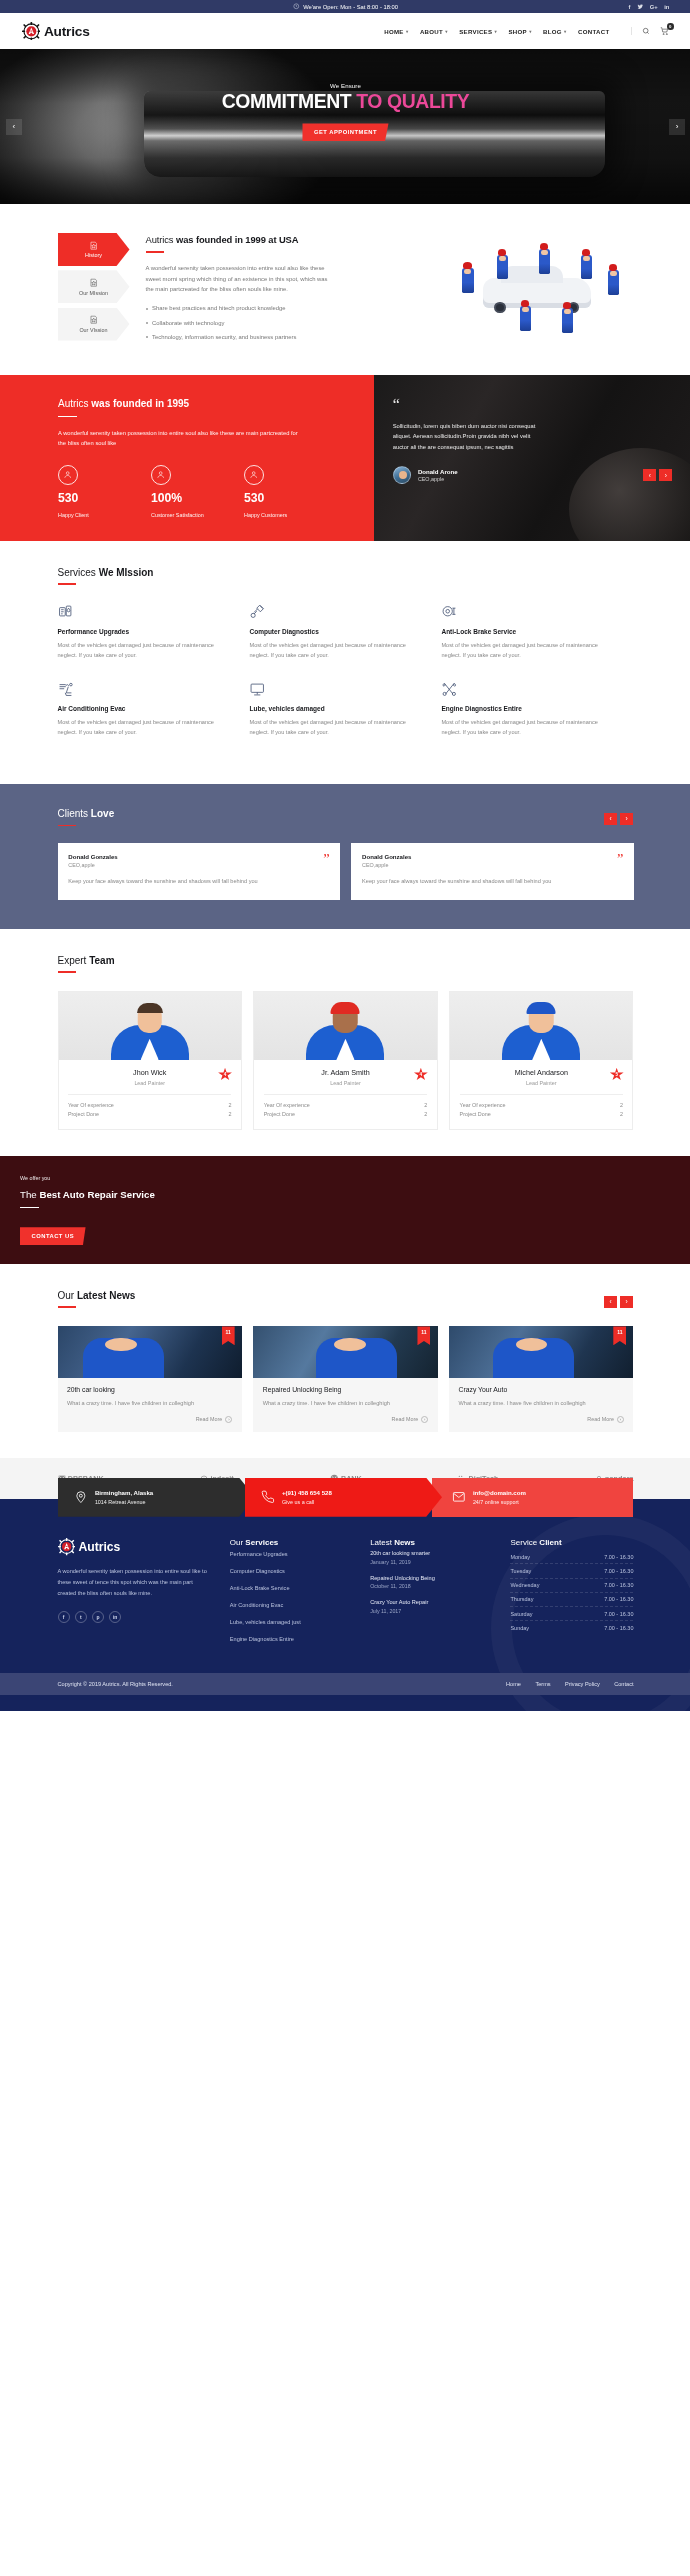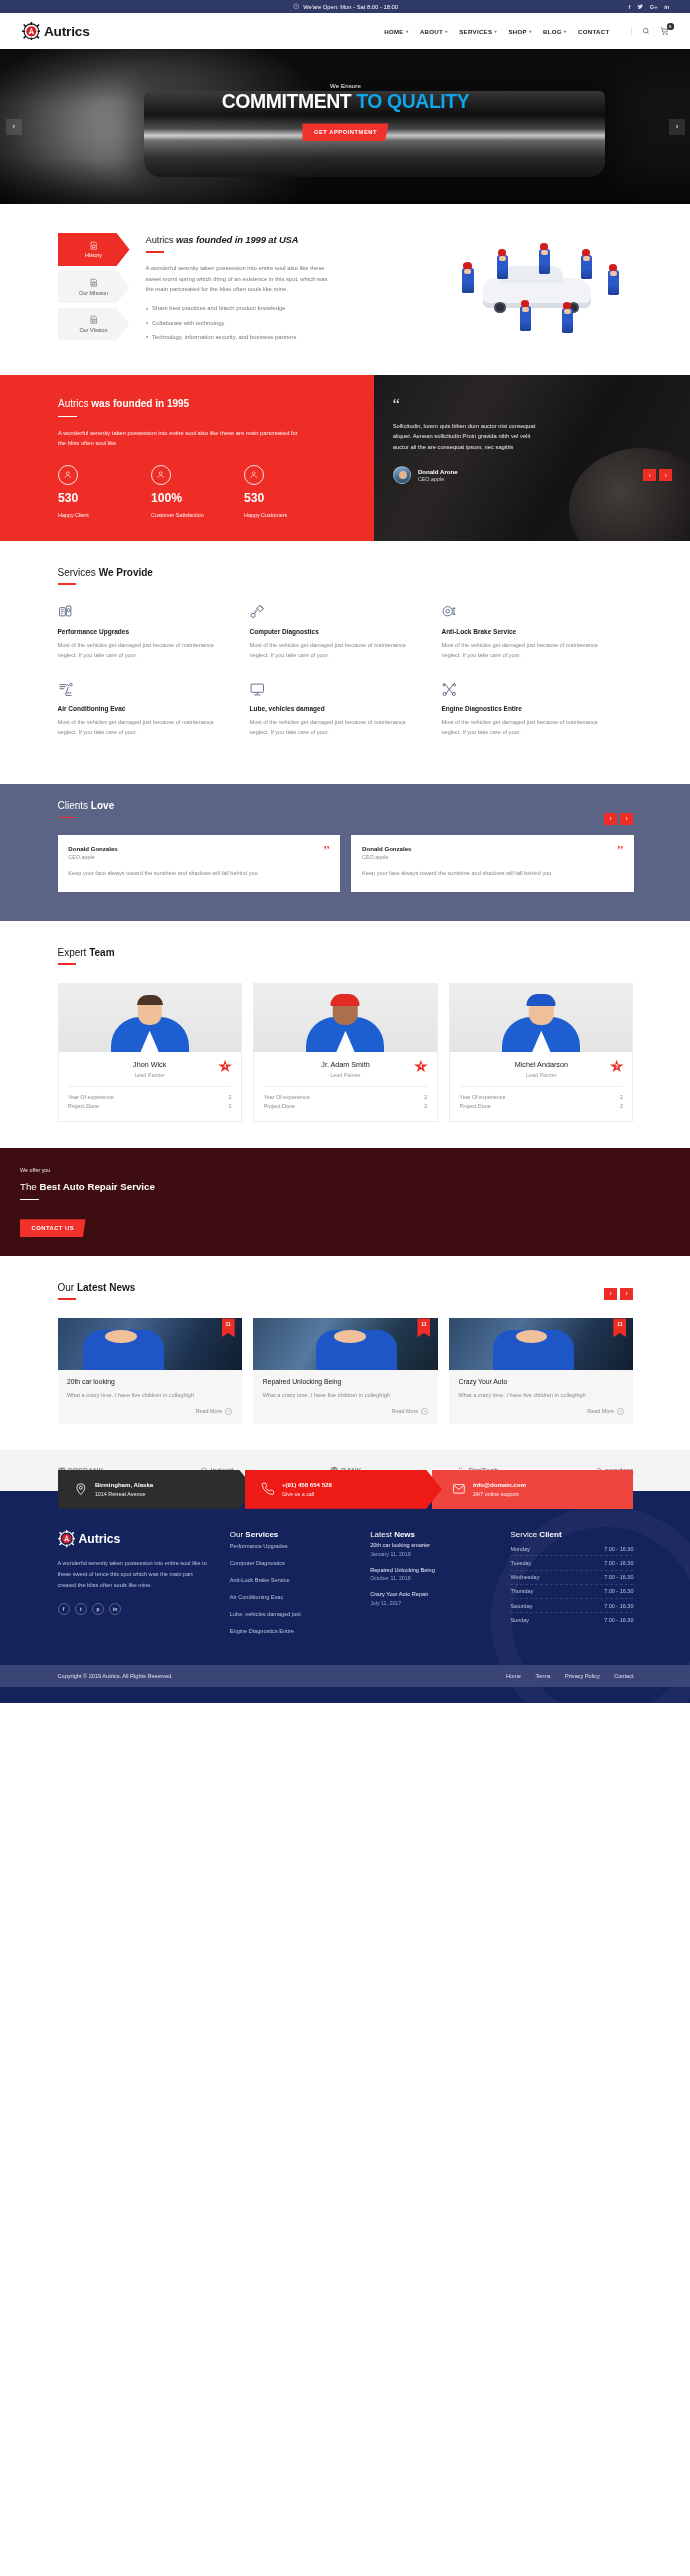--- a/index.html
+++ b/index.html
@@ -82,21 +82,21 @@
     border-radius: 5.8px 5.8px 16px 16px;
     box-shadow: 0 0 29px 14.4px rgba(0,0,0,.55);
     opacity: .92;
   }
   .hero-inner { position: relative; z-index: 3; text-align: center; padding-top: 33px; }
   .hero-sub { color: #fff; font-size: 6.1px; margin-bottom: 2.9px; letter-spacing: 0.1px; }
   .hero-title {
     font-size: 19.4px; font-weight: bold; letter-spacing: -0.4px; line-height: 1;
     color: #fff; text-transform: uppercase;
   }
-  .hero-title .hl { color: #0ea5e9; }
+  .hero-title .hl { color: #ec4899; }
   .btn-skew {
     display: inline-block; margin-top: 12.2px;
     background: #f0312c; color: #fff;
     font-size: 5.8px; font-weight: bold; letter-spacing: 0.5px;
     padding: 5.8px 11.5px; cursor: pointer;
     clip-path: polygon(0 0, 100% 0, 96% 100%, 0 100%);
   }
   .hero-arrow {
     position: absolute; top: 50%; transform: translateY(-50%);
     width: 16px; height: 16px; background: rgba(255,255,255,.12);
@@ -113,21 +113,21 @@
   .tab {
     position: relative; height: 33px; margin-bottom: 4.3px;
     display: flex; flex-direction: column; align-items: center; justify-content: center;
     background: #f4f4f4; color: #555; font-size: 5.4px; cursor: pointer;
     clip-path: polygon(0 0, 82% 0, 100% 50%, 82% 100%, 0 100%);
   }
   .tab.active { background: #ee2d27; color: #fff; }
   .tab-ico { width: 9.4px; height: 9.4px; margin-bottom: 2.2px; }
   .about-body { flex: 1; padding-left: 16px; padding-top: 1.4px; }
   .about-title { font-size: 9.4px; color: #17181c; font-weight: normal; letter-spacing: -0.1px;}
-  .about-title b { font-weight: bold; font-style: italic; }
+  .about-title b { font-weight: bold; }
   .redline { width: 18.7px; height: 1.4px; background: #ee2d27; margin: 5.8px 0 10px; }
   .about-p { font-size: 5.9px; line-height: 1.85; color: #777; max-width: 187px; }
   .about-list { margin-top: 8px; list-style: none; }
   .about-list li {
     font-size: 5.9px; color: #777; line-height: 1.8; margin-bottom: 3.6px;
     padding-left: 6.5px; position: relative; max-width: 180px;
   }
   .about-list li::before {
     content: ""; position: absolute; left: 0; top: 4.3px;
     width: 2.2px; height: 2.2px; border-radius: 50%; background: #999;
@@ -208,21 +208,21 @@
   .sec-head b { font-weight: bold; }
 
   
   .svc-grid { display: flex; flex-wrap: wrap; margin-top: 18.7px; }
   .svc { width: 33.33%; padding-right: 20px; margin-bottom: 20px; }
   .svc-ico { height: 17.3px; margin-bottom: 7.2px; color: #3a4a6b; }
   .svc-title { font-size: 6.5px; font-weight: bold; color: #17181c; margin-bottom: 5px; }
   .svc-p { font-size: 5.6px; line-height: 1.85; color: #888; }
 
   
-  .clients { background: #5b6485; padding: 16px 0 29px; position: relative; }
+  .clients { background: #5b6485; padding: 24px 0 29px; position: relative; }
   .clients .sec-head { color: #fff; }
   .clients-navs { position: absolute; right: 58px; top: 29px; display: flex; gap: 2.9px; }
   .client-cards { display: flex; gap: 11.5px; margin-top: 17.3px; }
   .client-card { flex: 1; background: #fff; padding: 10px 10.8px 13px; position: relative; }
   .cc-name { font-size: 6.1px; font-weight: bold; color: #17181c; }
   .cc-role { font-size: 5.4px; color: #8b8b8b; margin-top: 1.4px; }
   .cc-quote {
     position: absolute; right: 10px; top: 8.6px;
     font-size: 14.4px; color: #ee2d27; font-family: "Liberation Serif", serif; line-height: 1;
   }
@@ -586,21 +586,21 @@
             <div class="sqbtn">›</div>
           </div>
         </div>
       </div>
     </div>
   </div>
 
   <div class="section">
     <div class="container">
       <div class="sec-head">
-        <span>Services </span><b>We Provide</b>
+        <span>Services </span><b>We MIssion</b>
       </div>
       <div class="redline"></div>
 
       <div class="svc-grid">
         <div class="svc">
           <div class="svc-ico">
             <svg viewBox="0 0 32 32" width="16.5" height="16.5" fill="none" stroke="#3a4a6b" stroke-width="1.5">
               <rect x="3" y="9" width="11" height="16" rx="1.5"></rect>
                 <path d="M6 13h5M6 17h5M6 21h3"></path>
               <rect x="16" y="6" width="9" height="19" rx="1.5"></rect>

